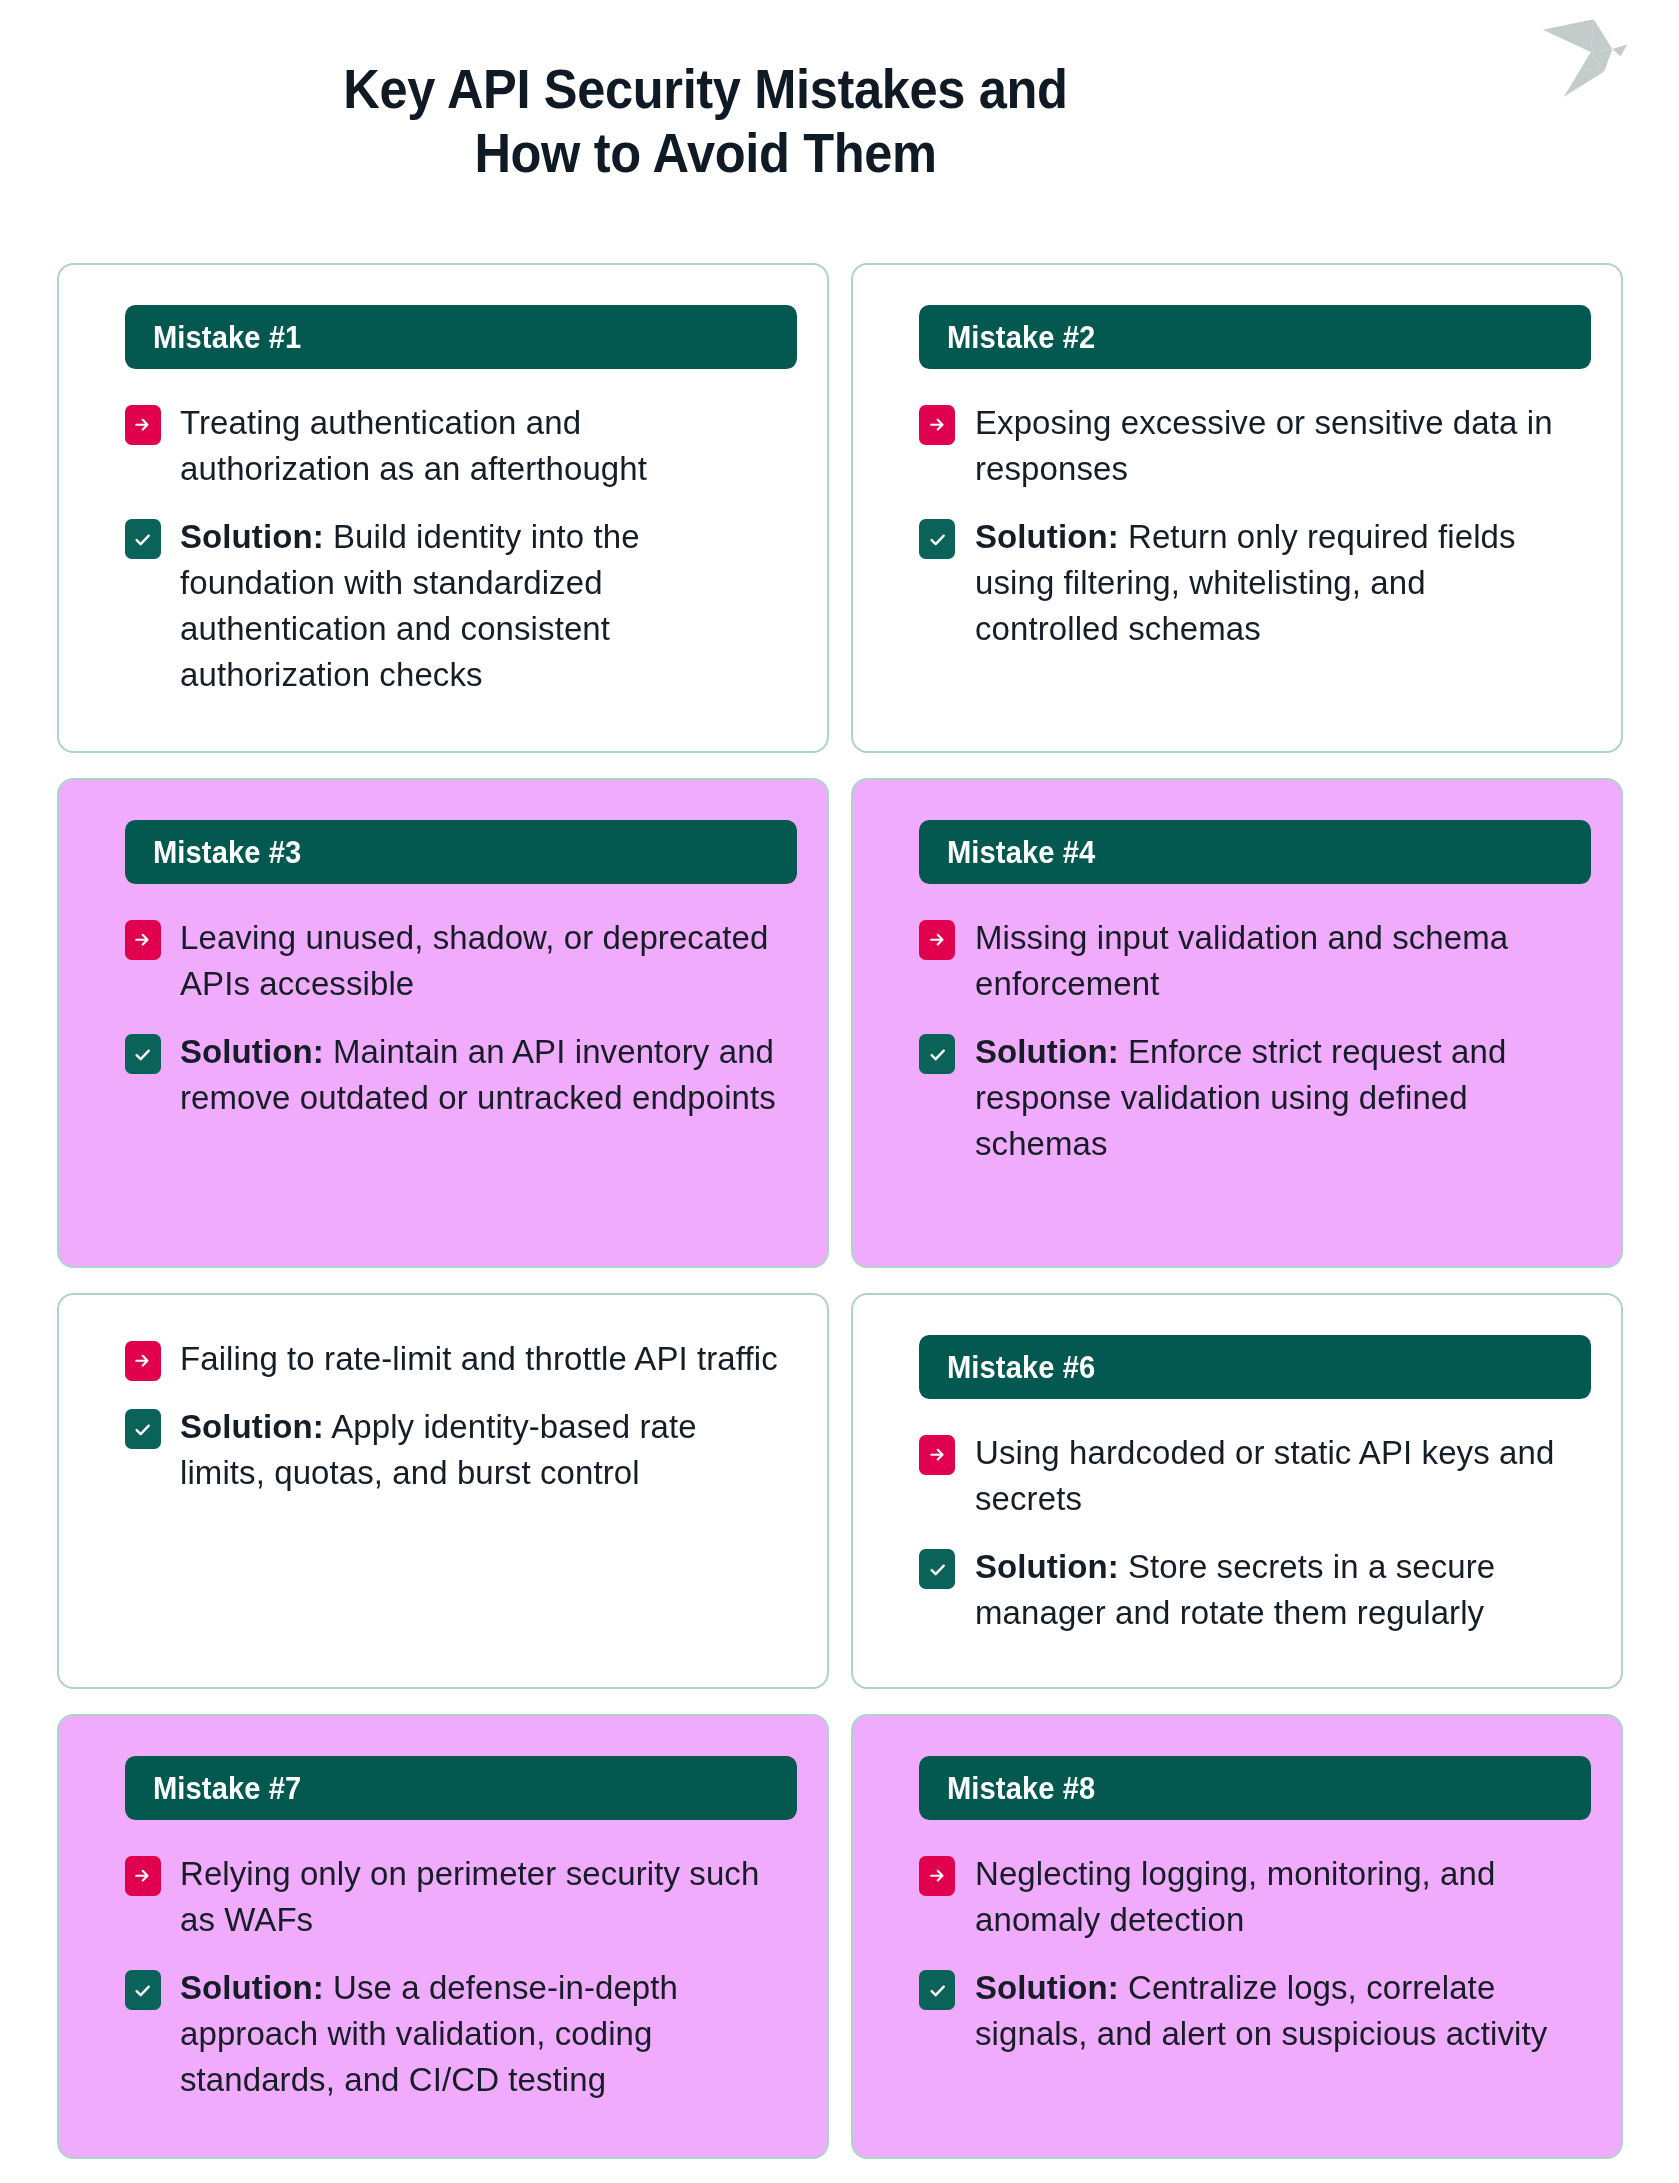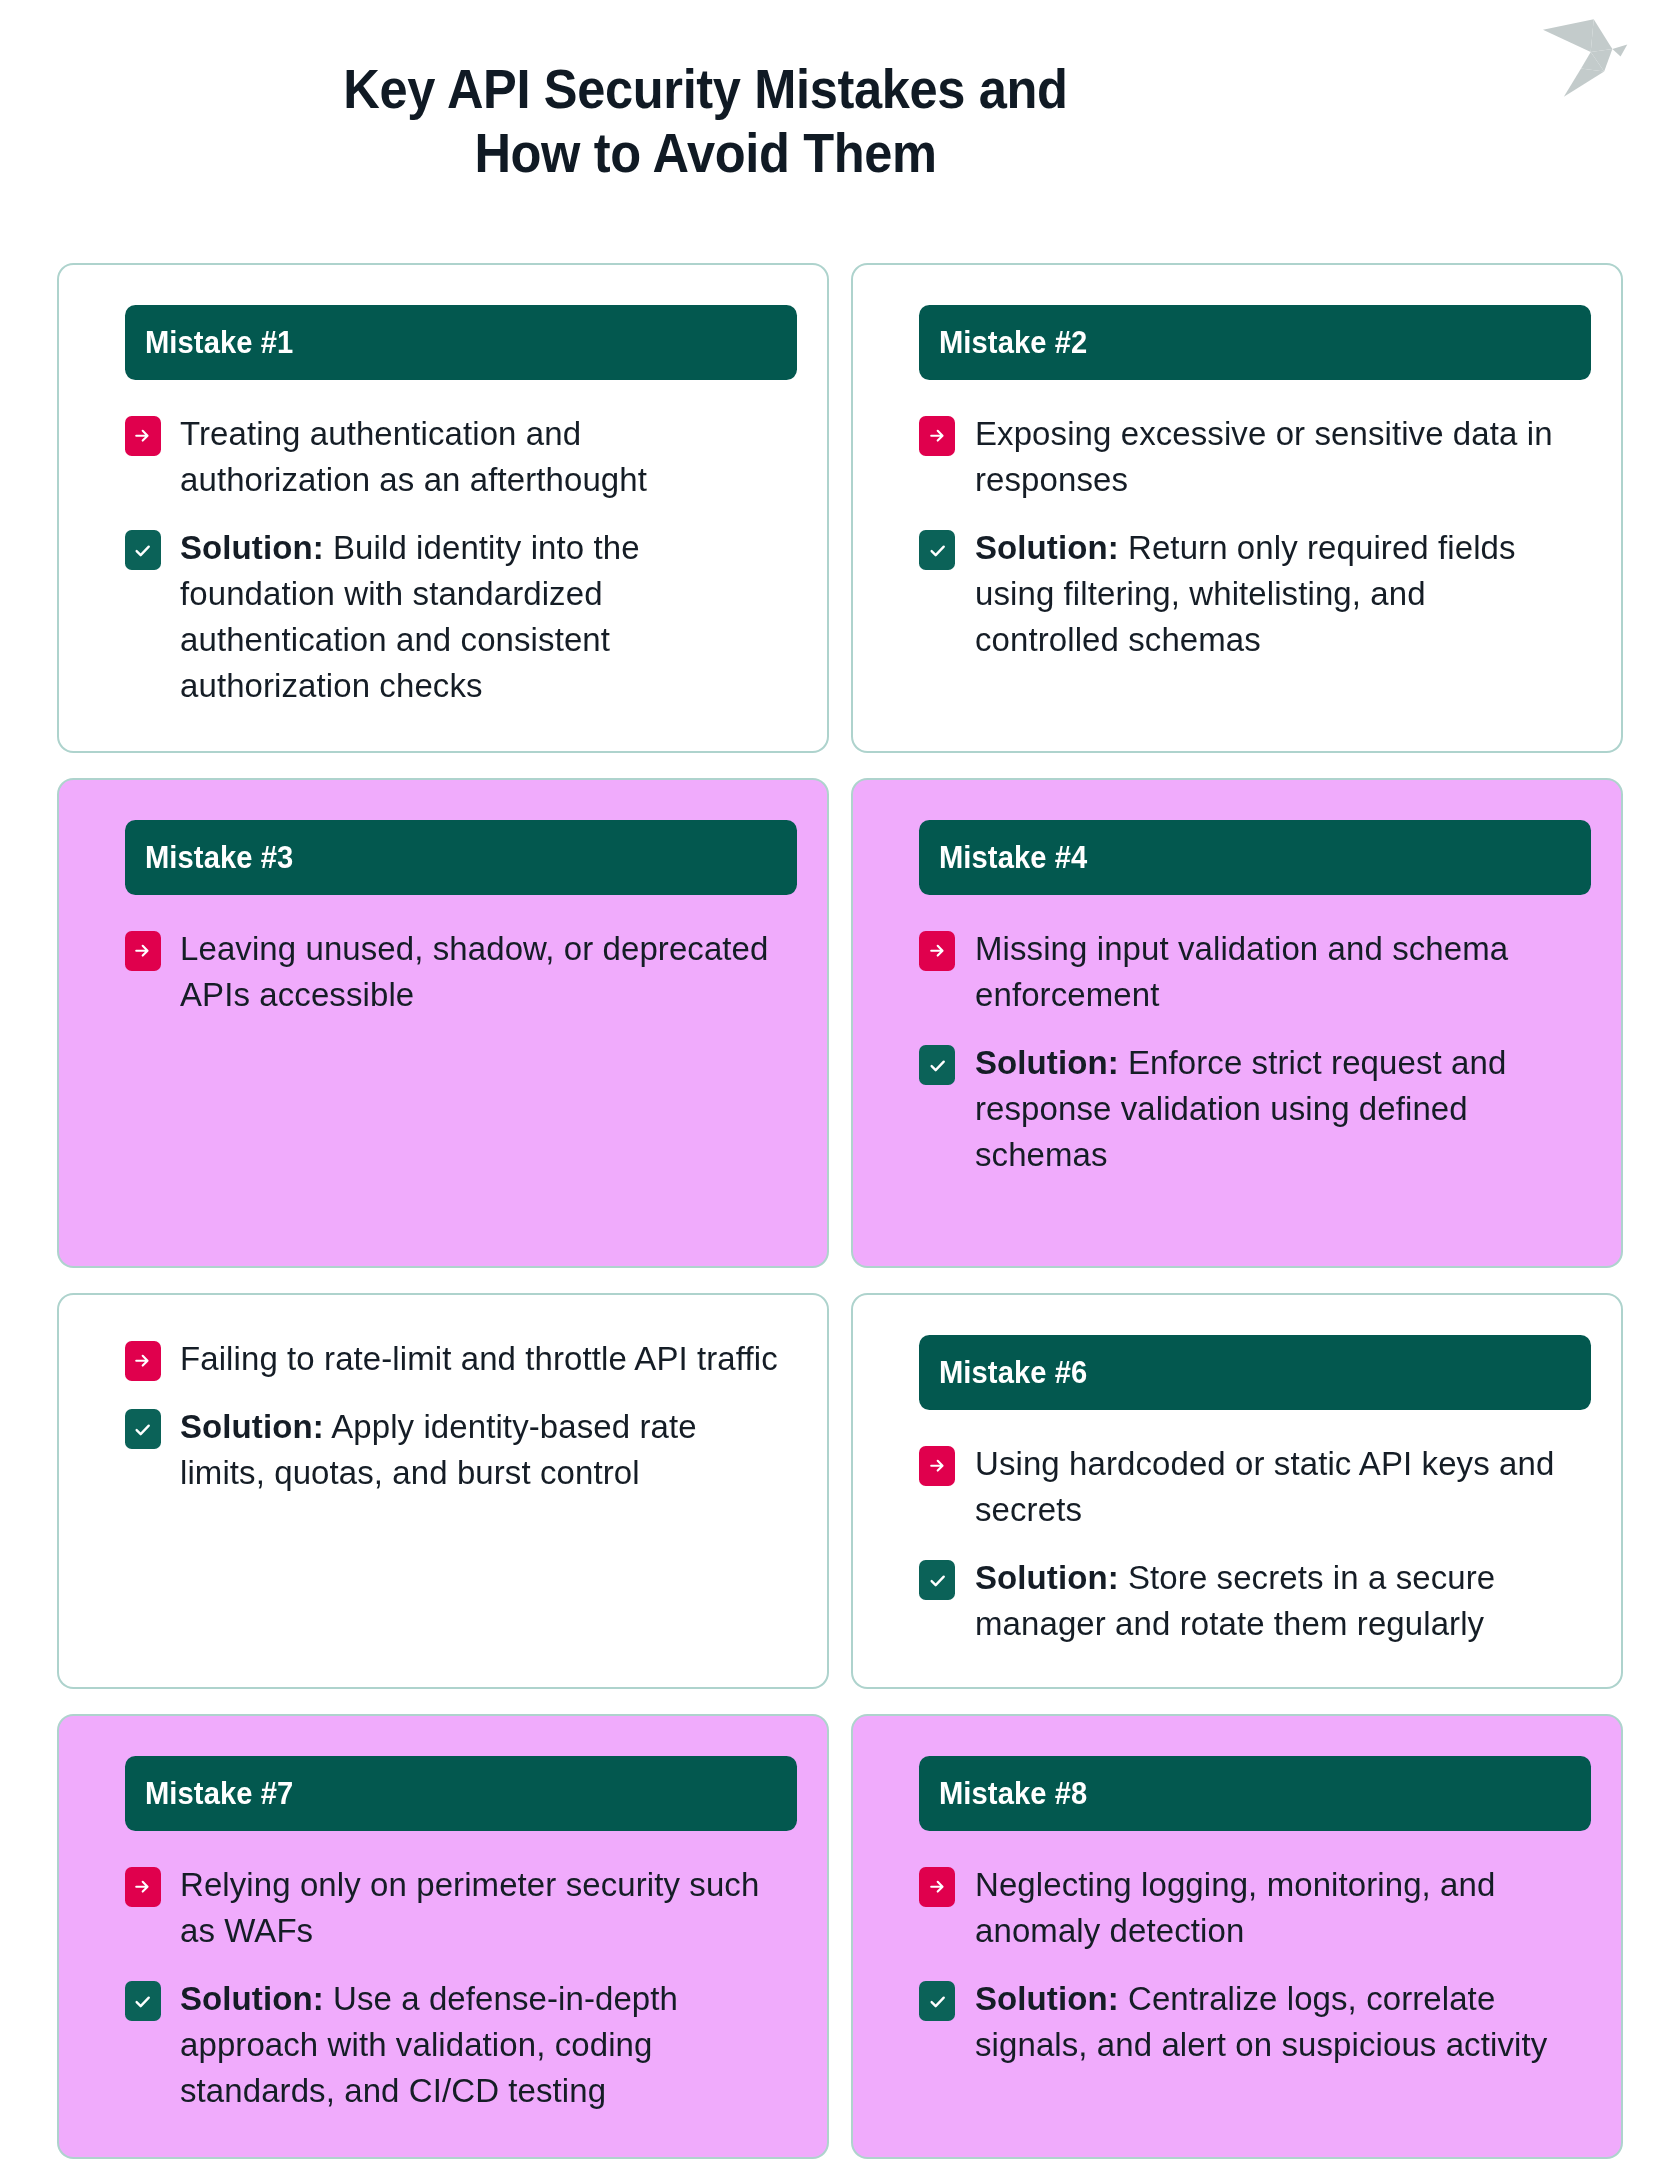--- a/index.html
+++ b/index.html
@@ -70,26 +70,26 @@
 
   
   .card.h-a { height: 490px; }
   .card.h-b { height: 490px; }
   .card.h-c { height: 396px; }
   .card.h-d { height: 445px; }
 
   .card-header {
     background: #03584f;
     border-radius: 10.4px;
-    height: 75px;
+    height: 64px;
     margin-left: 0;
     margin-right: 0;
     display: flex;
     align-items: center;
-    padding-left: 20px;
+    padding-left: 28px;
     box-sizing: border-box;
     margin-bottom: 30px;
   }
   .card-header-label {
     font-family: "Liberation Sans Narrow", "Liberation Sans", sans-serif;
     font-weight: 700;
     font-size: 31px;
     line-height: 31px;
     color: #ffffff;
     letter-spacing: 0.1px;
@@ -205,20 +205,28 @@
       <span class="card-header-label">Mistake #3</span>
     </div>
     <div class="row">
       <span class="badge arrow">
         <svg viewBox="0 0 24 24" width="19.4" height="19.4">
             <path d="M4 12h13M12 6l6 6-6 6" fill="none" stroke="#ffffff" stroke-width="2.6" stroke-linecap="round" stroke-linejoin="round"></path>
           </svg>
       </span>
       <span class="row-text">Leaving unused, shadow, or deprecated APIs accessible</span>
     </div>
+    <div class="row">
+      <span class="badge check">
+        <svg viewBox="0 0 24 24" width="19.4" height="19.4">
+            <path d="M4.5 12.5l5 5 10-10.5" fill="none" stroke="#ffffff" stroke-width="2.9" stroke-linecap="round" stroke-linejoin="round"></path>
+          </svg>
+      </span>
+      <span class="row-text"><b class="lead">Solution:</b> <span>Maintain an API inventory and remove outdated or untracked endpoints</span></span>
+    </div>
   </div>
 
   <div class="card tinted h-b">
     <div class="card-header">
       <span class="card-header-label">Mistake #4</span>
     </div>
     <div class="row">
       <span class="badge arrow">
         <svg viewBox="0 0 24 24" width="19.4" height="19.4">
             <path d="M4 12h13M12 6l6 6-6 6" fill="none" stroke="#ffffff" stroke-width="2.6" stroke-linecap="round" stroke-linejoin="round"></path>

